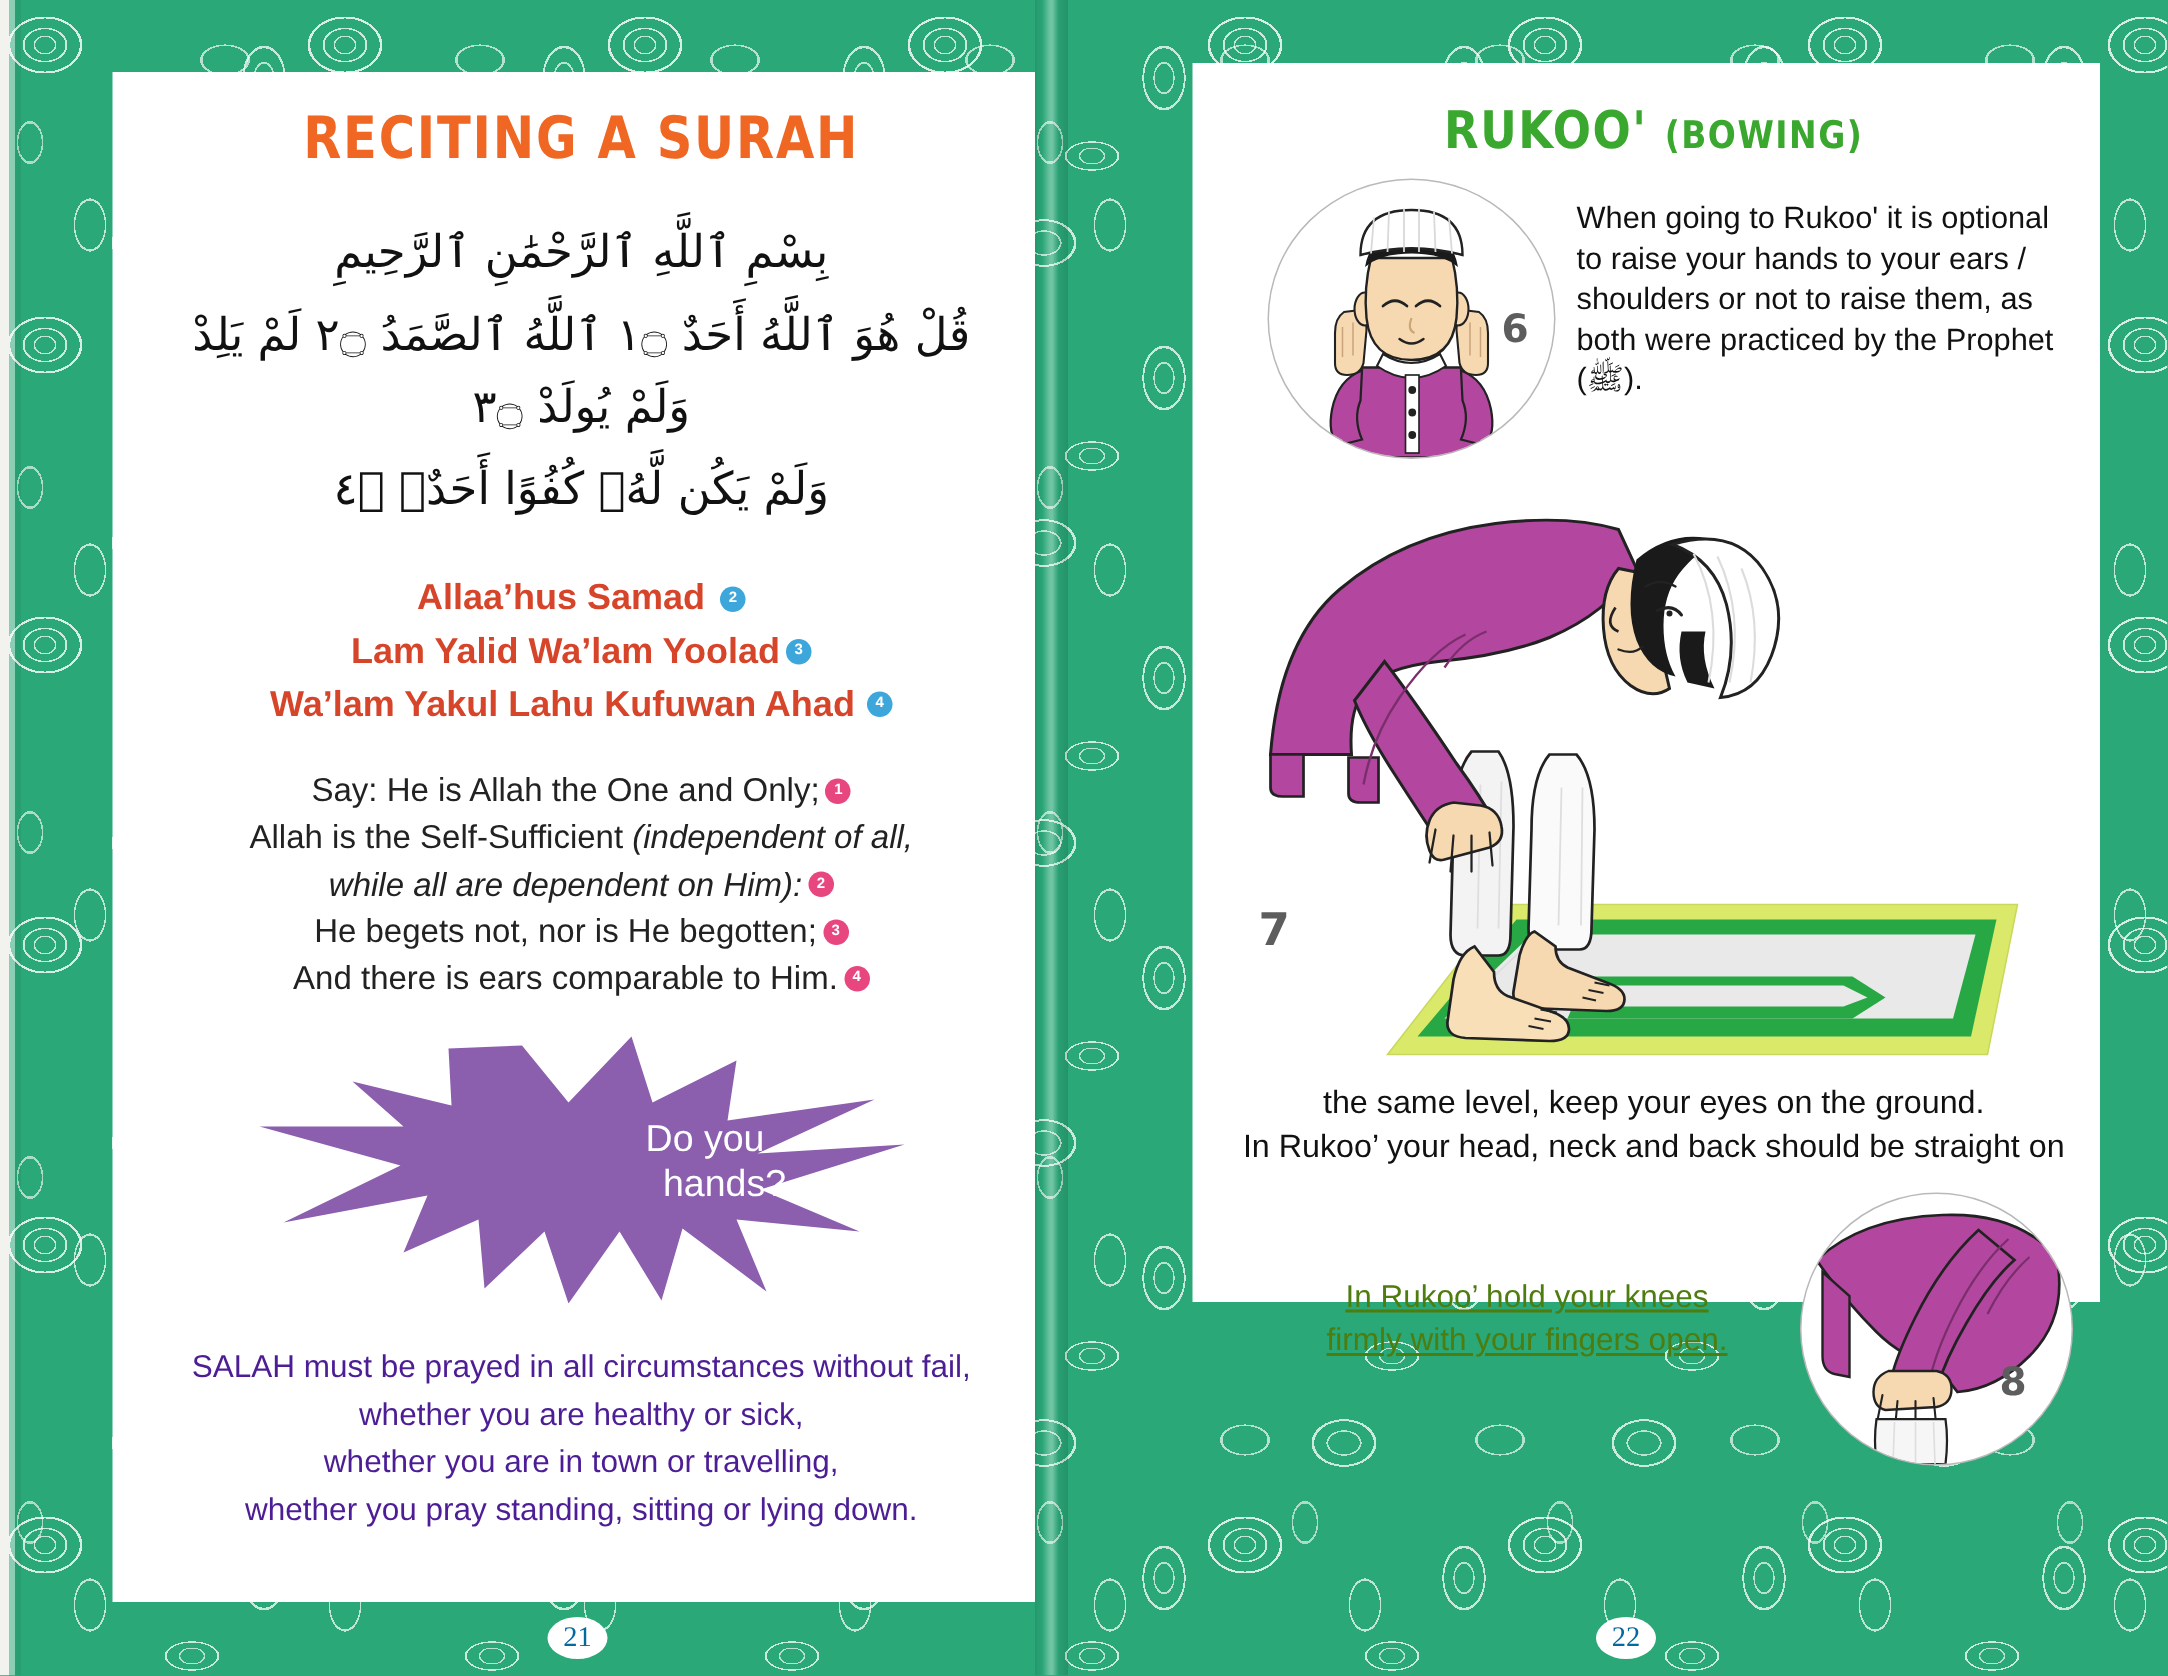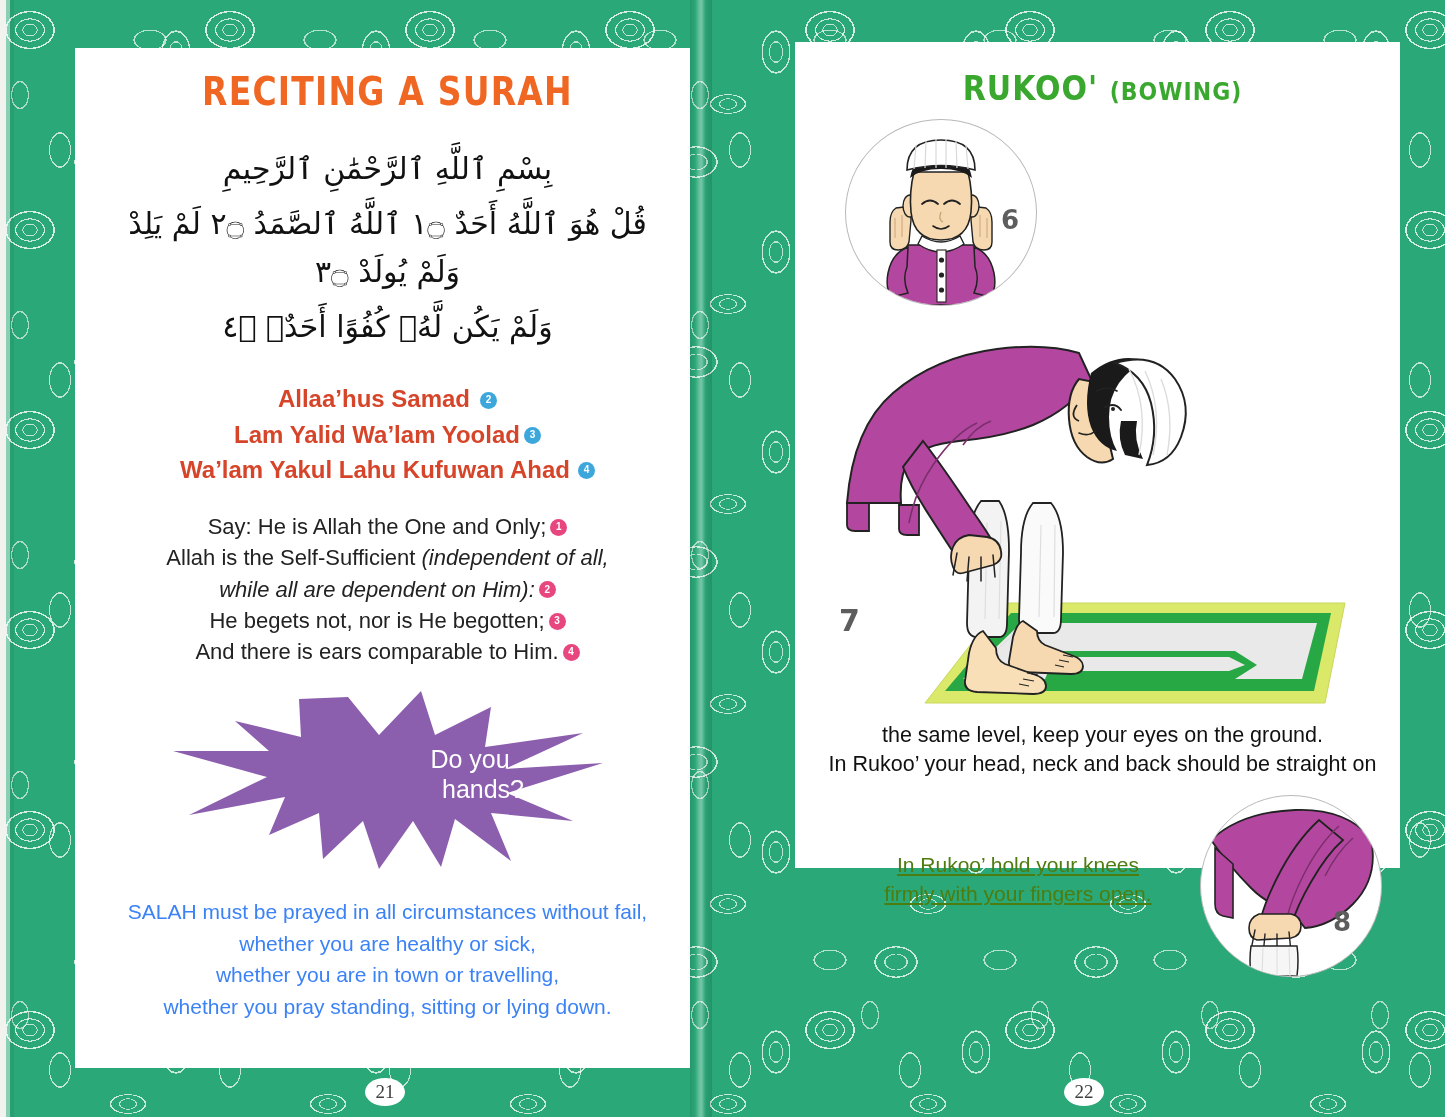--- a/index.html
+++ b/index.html
@@ -58,21 +58,21 @@
   }
   
   .page{
     position:absolute;background:#fff;padding-left:10px;
   }
   #pageL{left:75px;top:48px;width:605px;height:1020px;}
   #pageR{left:795px;top:42px;width:595px;height:826px;}
 
   .pagenum{
     position:absolute;width:40px;height:28px;border-radius:50%;
-    background:#fff;color:#404040;
+    background:#fff;color:#0369a1;
     display:flex;align-items:center;justify-content:center;
     font-size:19px;font-family:"Liberation Serif",serif;
   }
   #pn21{left:365px;top:1078px;}
   #pn22{left:1064px;top:1078px;}
 
   
   .title-orange{
     text-align:center;color:#ef6723;
     font-family:"DejaVu Sans",sans-serif;
@@ -111,21 +111,21 @@
 
   
   #burstWrap{position:relative;height:185px;margin-top:22px;}
   #burst{position:absolute;left:88px;top:0;width:430px;height:180px;}
   #burstText{
     position:absolute;left:300px;top:56px;width:170px;
     color:#fff;font-size:25px;line-height:1.18;
     text-align:center;
   }
   .footnote{
-    text-align:center;color:#3b82f6;
+    text-align:center;color:#4c1d95;
     font-size:21px;line-height:1.5;
     margin:22px 16px 0 16px;
   }
 
   
   .title-green{
     text-align:center;color:#3aa82e;
     font-family:"DejaVu Sans",sans-serif;
     font-weight:bold;font-size:30px;letter-spacing:1px;
     margin:28px 0 0 0;transform:scaleY(1.15);
@@ -266,20 +266,21 @@
           <path d="M70 25 l-2 24 M80 21 l-1 27 M90 19 l0 29 M100 19 l0 29 M110 21 l1 27 M120 25 l2 24" stroke="#d9d9d9" stroke-width="1.2" fill="none"></path>
 
           <path d="M76 84 q8 -7 16 0" stroke="#222" stroke-width="1.8" fill="none" stroke-linecap="round"></path>
           <path d="M98 84 q8 -7 16 0" stroke="#222" stroke-width="1.8" fill="none" stroke-linecap="round"></path>
 
           <path d="M95 92 q-3 8 2 10" stroke="#c9a878" stroke-width="1.4" fill="none"></path>
           <path d="M87 106 q8 6 16 0" stroke="#222" stroke-width="1.6" fill="none" stroke-linecap="round"></path>
         </svg>
       </div>
       <div class="lblnum" style="left:196px;top:86px;font-size:26px">6</div>
+      <div id="para6">When going to Rukoo' it is optional to raise your hands to your ears / shoulders or not to raise them, as both were practiced by the Prophet (ﷺ).</div>
     </div>
 
     <div id="mainIll">
       <svg viewBox="0 0 595 400" width="595" height="400">
 
         <polygon points="120,390 198,290 540,290 520,390" fill="#dbe96a" stroke="#c9d75c" stroke-width="1"></polygon>
         <polygon points="140,378 206,300 526,300 509,378" fill="#27a844"></polygon>
         <polygon points="158,366 216,310 512,310 497,366" fill="#e9e9e9"></polygon>
         <polygon points="240,366 252,338 430,338 452,352 430,366" fill="#27a844"></polygon>
         <polygon points="250,358 258,344 424,344 440,352 424,358" fill="#e9e9e9"></polygon>

